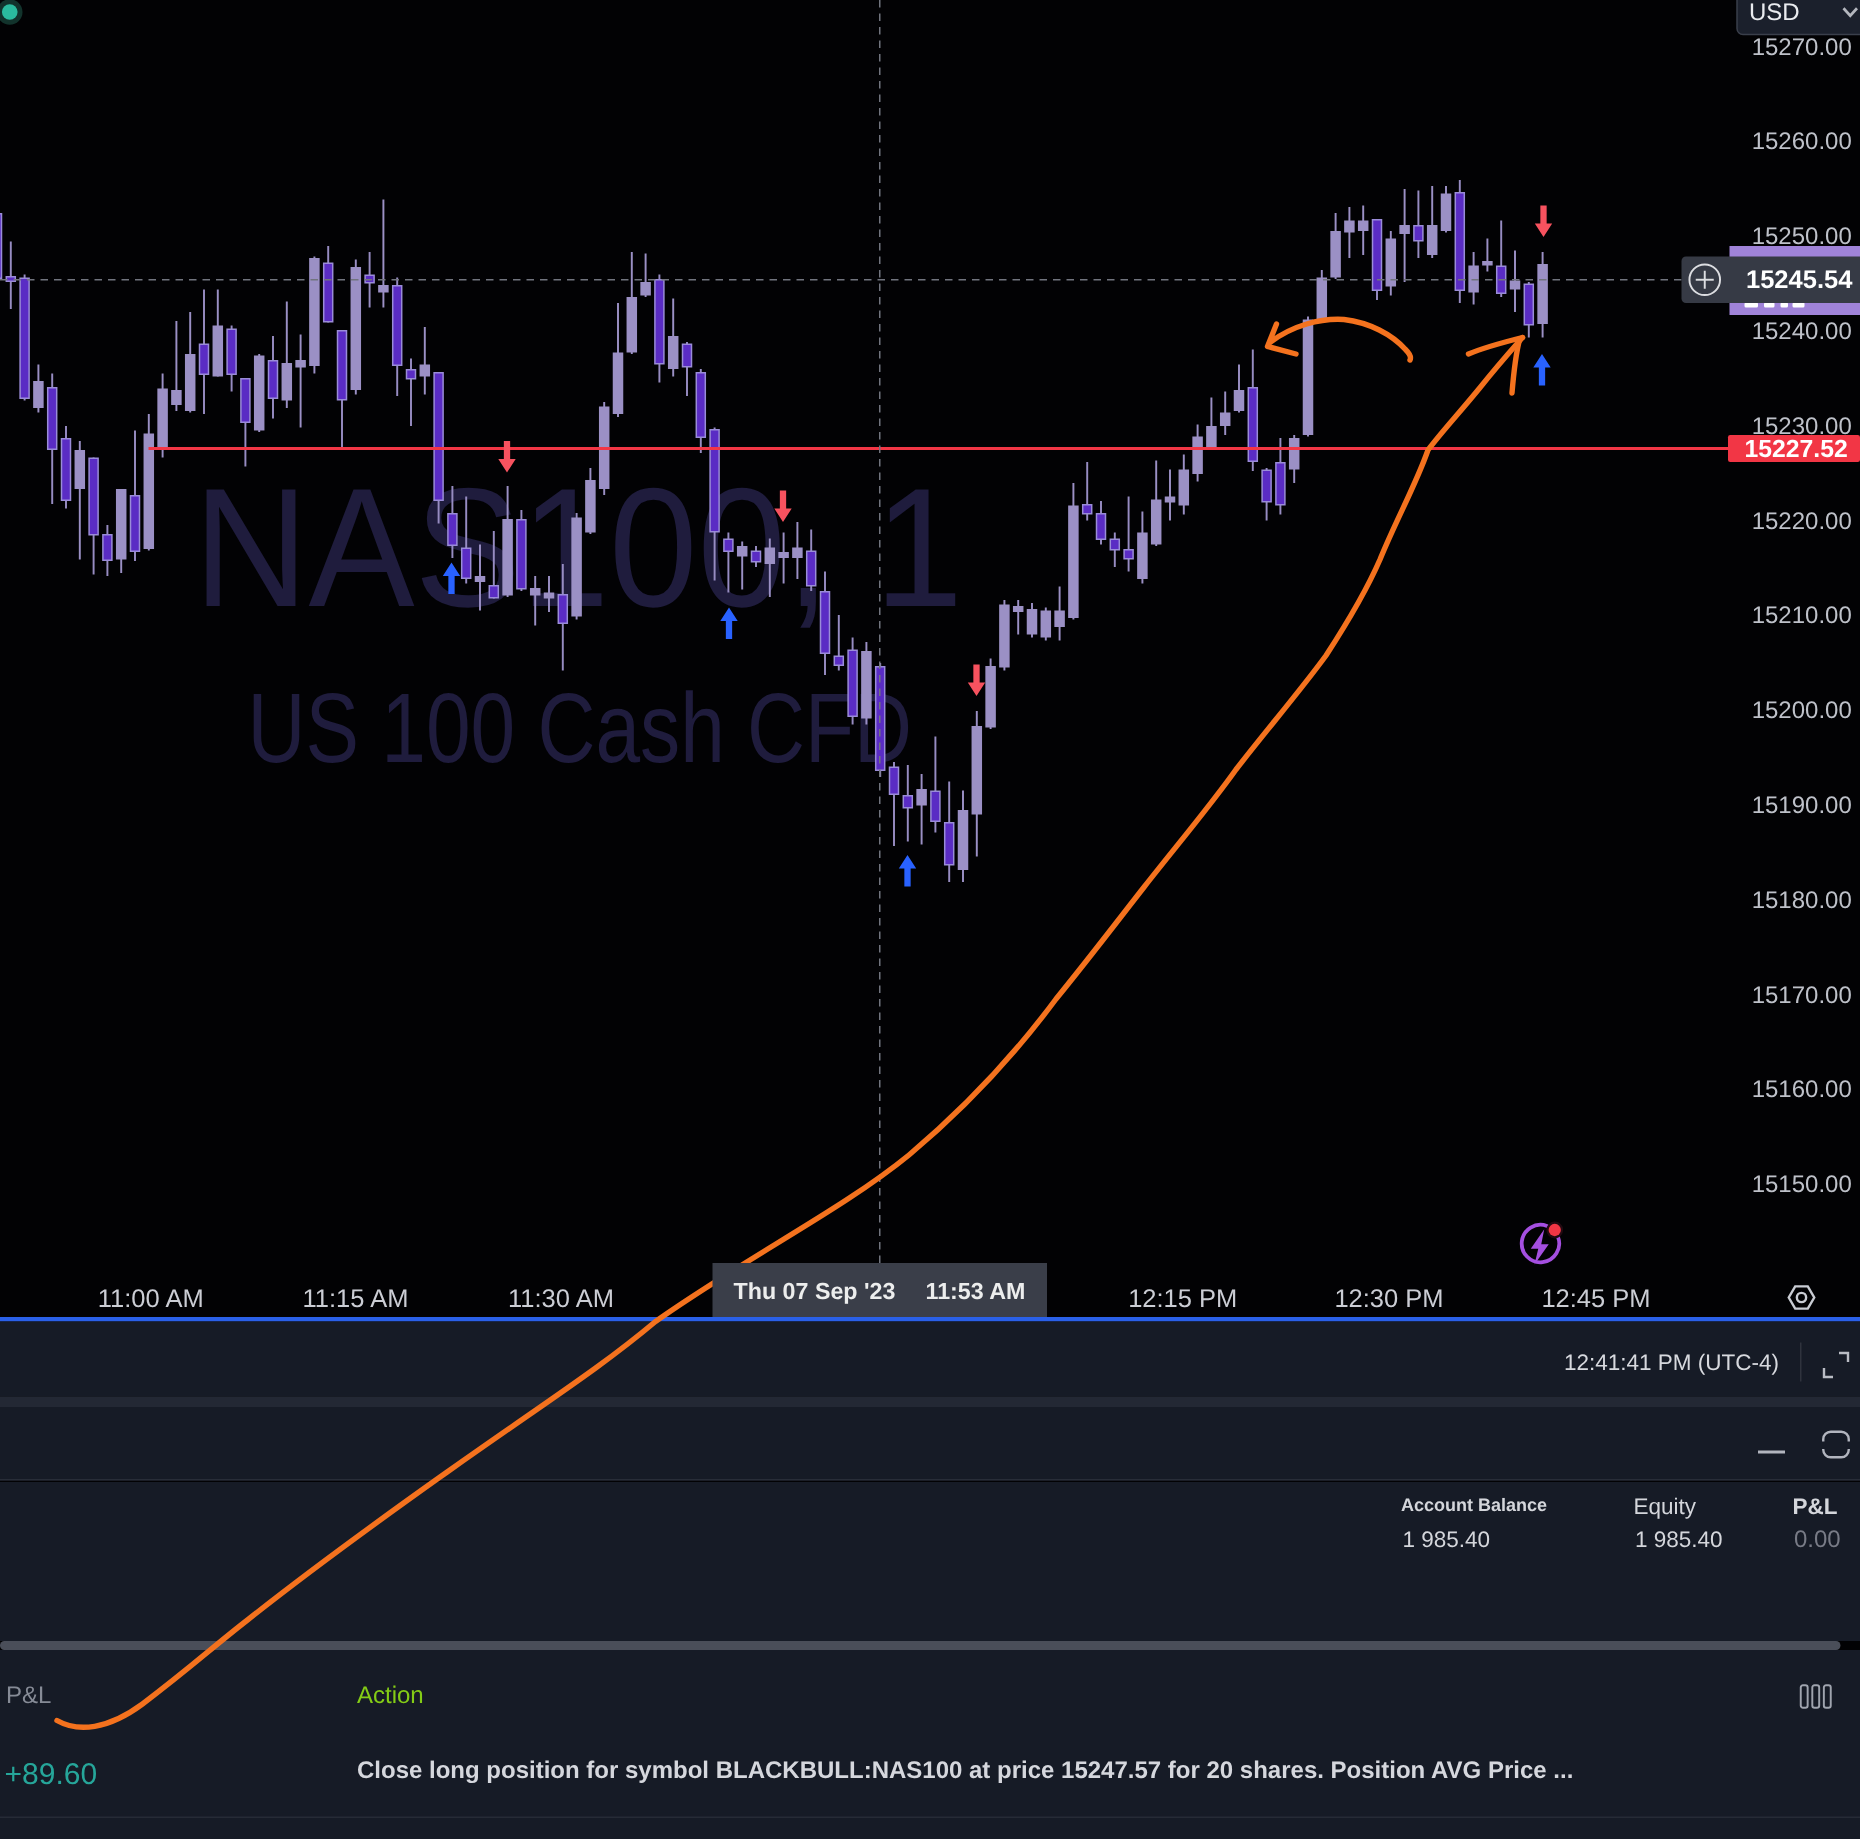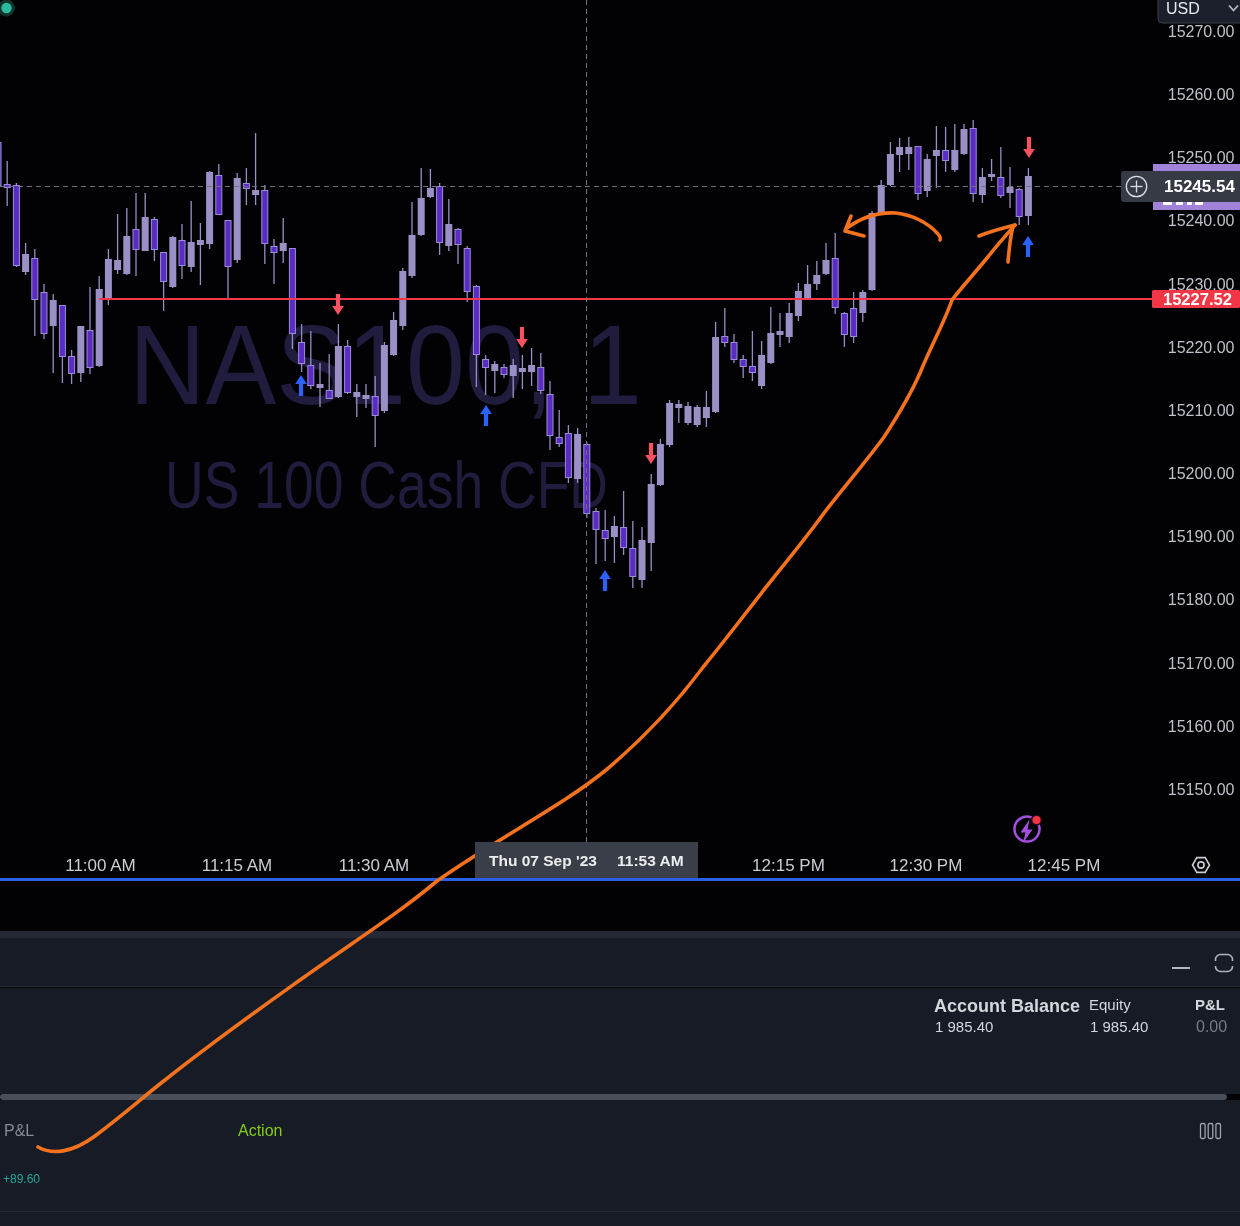--- a/index.html
+++ b/index.html
@@ -306,47 +306,57 @@
 <line x1="1136.5" y1="180.5" x2="1136.5" y2="192.5" stroke="#dcdde1" stroke-width="1.3"></line>
 <rect x="1152" y="171" width="88" height="31" fill="#363a45"></rect>
 <text x="1164" y="192" font-family="Liberation Sans, sans-serif" font-size="17" font-weight="bold" fill="#ffffff">15245.54</text>
 <rect x="1152" y="290" width="88" height="18" rx="1.5" fill="#f23645"></rect>
 <text x="1163" y="304.5" font-family="Liberation Sans, sans-serif" font-size="16.5" font-weight="bold" fill="#ffffff">15227.52</text>
 <rect x="1158" y="-6" width="96" height="29" rx="4" fill="#1b202c" stroke="#3a3f4b" stroke-width="1"></rect>
 <text x="1166" y="13.5" font-family="Liberation Sans, sans-serif" font-size="16" fill="#e9ebef">USD</text>
 <path d="M 1229,5.5 L 1233.5,10.5 L 1238,5.5" fill="none" stroke="#b4b7be" stroke-width="1.8"></path>
 </svg>
 <div class="abs" style="left:0;top:878px;width:1240px;height:3px;background:#2a60e8;"></div>
+<div class="abs" style="left:0;top:881px;width:1240px;height:50px;background:#161b26;">
+  <span class="abs" style="right:54px;top:19px;font-size:15px;color:#d7d9de;">12:41:41 PM (UTC-4)</span>
+  <div class="abs" style="left:1200px;top:14px;width:1px;height:26px;background:#2f333d;"></div>
+  <svg class="abs" style="left:1212px;top:17px" width="24" height="24" viewBox="0 0 24 24" fill="none" stroke="#b9bcc4" stroke-width="1.6">
+    <path d="M 14,4 L 20,4 L 20,10"></path>
+        <path d="M 10,20 L 4,20 L 4,14"></path>
+        <path d="M 19.5,4.5 L 14.5,9.5" stroke-width="0"></path>
+  </svg>
+</div>
 <div class="abs" style="left:0;top:931px;width:1240px;height:7px;background:#232834;"></div>
 <div class="abs" style="left:0;top:938px;width:1240px;height:49px;background:#161b26;border-bottom:1px solid #282d38;">
   <div class="abs" style="left:1172px;top:29px;width:18px;height:2px;background:#b2b5be;"></div>
   <svg class="abs" style="left:1212px;top:13px" width="24" height="24" viewBox="0 0 24 24" fill="none" stroke="#b2b5be" stroke-width="1.6">
     <rect x="3.5" y="3.5" width="17" height="17" rx="5"></rect>
   </svg>
   <div class="abs" style="left:1214px;top:22.5px;width:3px;height:5.5px;background:#161b26;"></div>
   <div class="abs" style="left:1231px;top:22.5px;width:3px;height:5.5px;background:#161b26;"></div>
 </div>
 <div class="abs" style="left:0;top:988px;width:1240px;height:106px;background:#161b26;">
-  <span class="abs" style="left:934px;top:8px;font-size:18px;font-weight:bold;color:#d4d6db;">Account Balance</span>
+  <span class="abs" style="left:934px;top:8px;font-size:12px;font-weight:bold;color:#d4d6db;">Account Balance</span>
   <span class="abs" style="left:935px;top:30px;font-size:15px;color:#d4d6db;">1 985.40</span>
   <span class="abs" style="left:1089px;top:8px;font-size:15px;font-weight:normal;color:#d4d6db;">Equity</span>
   <span class="abs" style="left:1090px;top:30px;font-size:15px;color:#d4d6db;">1 985.40</span>
   <span class="abs" style="left:1195px;top:8px;font-size:15px;font-weight:bold;color:#d4d6db;">P&amp;L</span>
   <span class="abs" style="left:1196px;top:30px;font-size:16px;color:#787b86;">0.00</span>
 </div>
 <div class="abs" style="left:0;top:1094px;width:1227px;height:6px;background:#4a4e59;border-radius:3px;"></div>
 <div class="abs" style="left:0;top:1100px;width:1240px;height:126px;background:#161b26;">
   <span class="abs" style="left:4px;top:22px;font-size:16px;color:#868b96;">P&amp;L</span>
   <span class="abs" style="left:238px;top:22px;font-size:16px;color:#84cc16;">Action</span>
   <svg class="abs" style="left:1199px;top:22px" width="24" height="18" viewBox="0 0 24 18" fill="none" stroke="#9fa4ae" stroke-width="1.3">
     <rect x="1.5" y="1.5" width="4.6" height="15" rx="1.5"></rect>
     <rect x="9.2" y="1.5" width="4.6" height="15" rx="1.5"></rect>
     <rect x="16.9" y="1.5" width="4.6" height="15" rx="1.5"></rect>
   </svg>
-  <span class="abs" style="left:3px;top:72px;font-size:12px;color:#26a69a;">+89.60</span>
+  <span class="abs" style="left:3px;top:72px;font-size:20px;color:#26a69a;">+89.60</span>
+  <span class="abs" style="left:238px;top:72px;font-size:16px;font-weight:600;color:#d5d7dd;">Close long position for symbol BLACKBULL:NAS100 at price 15247.57 for 20 shares. Position AVG Price ...</span>
   <div class="abs" style="left:0;top:111px;width:1240px;height:1px;background:#262b36;"></div>
 </div>
 <svg width="1240" height="1226" viewBox="0 0 1240 1226" style="position:absolute;left:0;top:0;pointer-events:none">
 <defs>
         <clipPath id="clipbot">
           <rect x="0" y="878" width="1240" height="348"></rect>
         </clipPath>
       </defs>
 <g clip-path="url(#clipbot)" fill="none" stroke="#f4721e" stroke-width="3.6" stroke-linecap="round">
         <path d="M 38,1147 C 52,1155 72,1153 95,1136 C 128,1111 143,1097 165,1080 C 218,1038 262,1007 300,980 C 368,932 400,912 437,881 C 498,838 562,806 606,770 C 650,733 681,697 704,666 C 726,639 745,614 763,591 C 785,563 807,537 824,513 C 845,486 868,459 884,437 C 897,417 910,396 920,373 C 931,346 944,323 952,300 C 961,288 974,274 987,258 C 999,243 1008,233 1015,225"></path>

